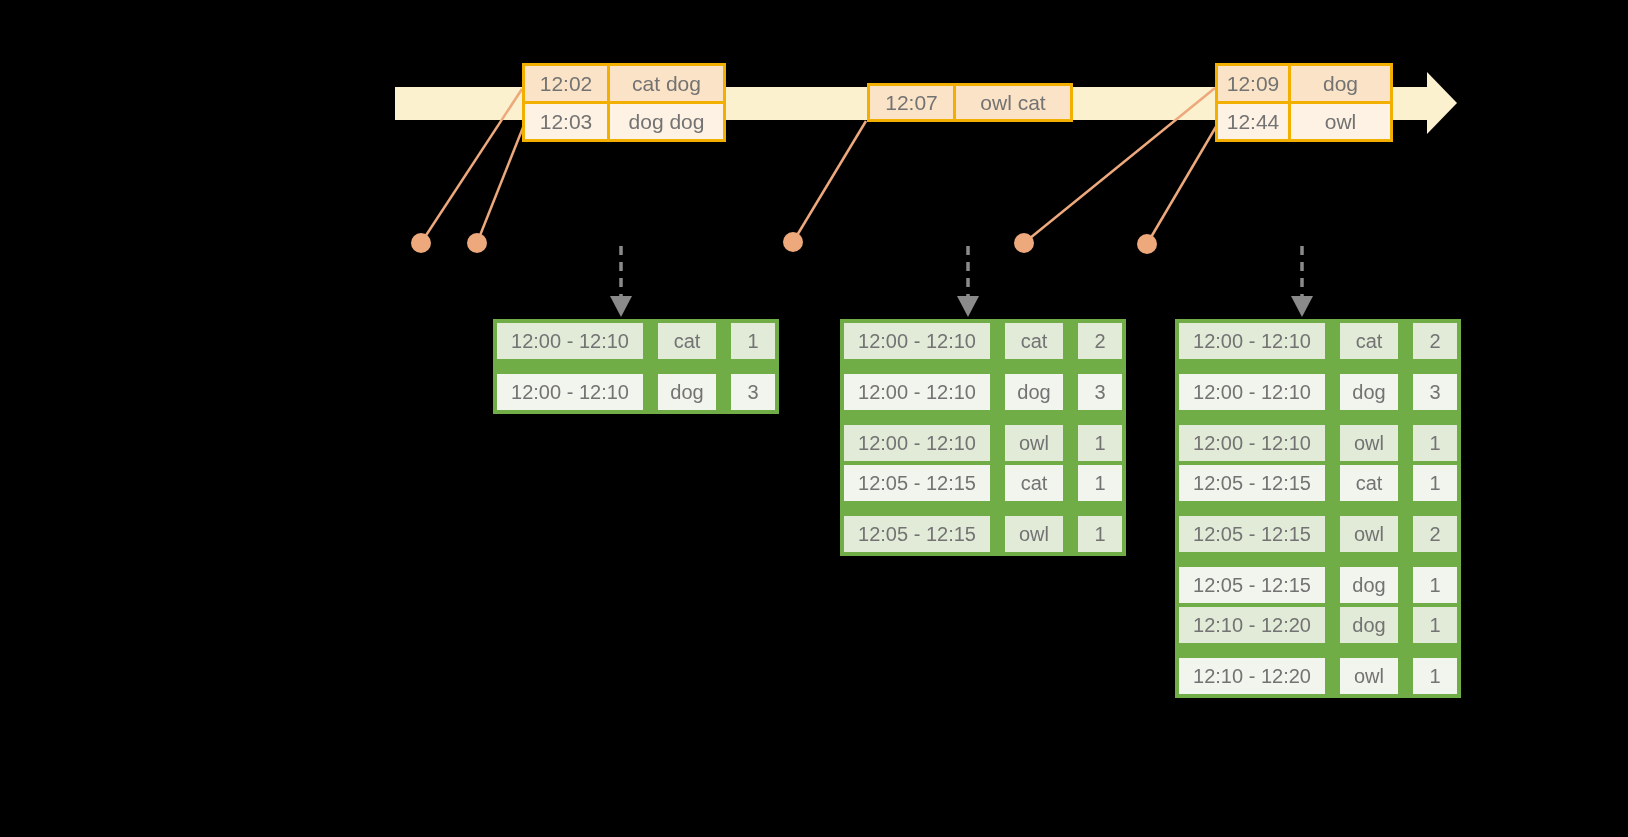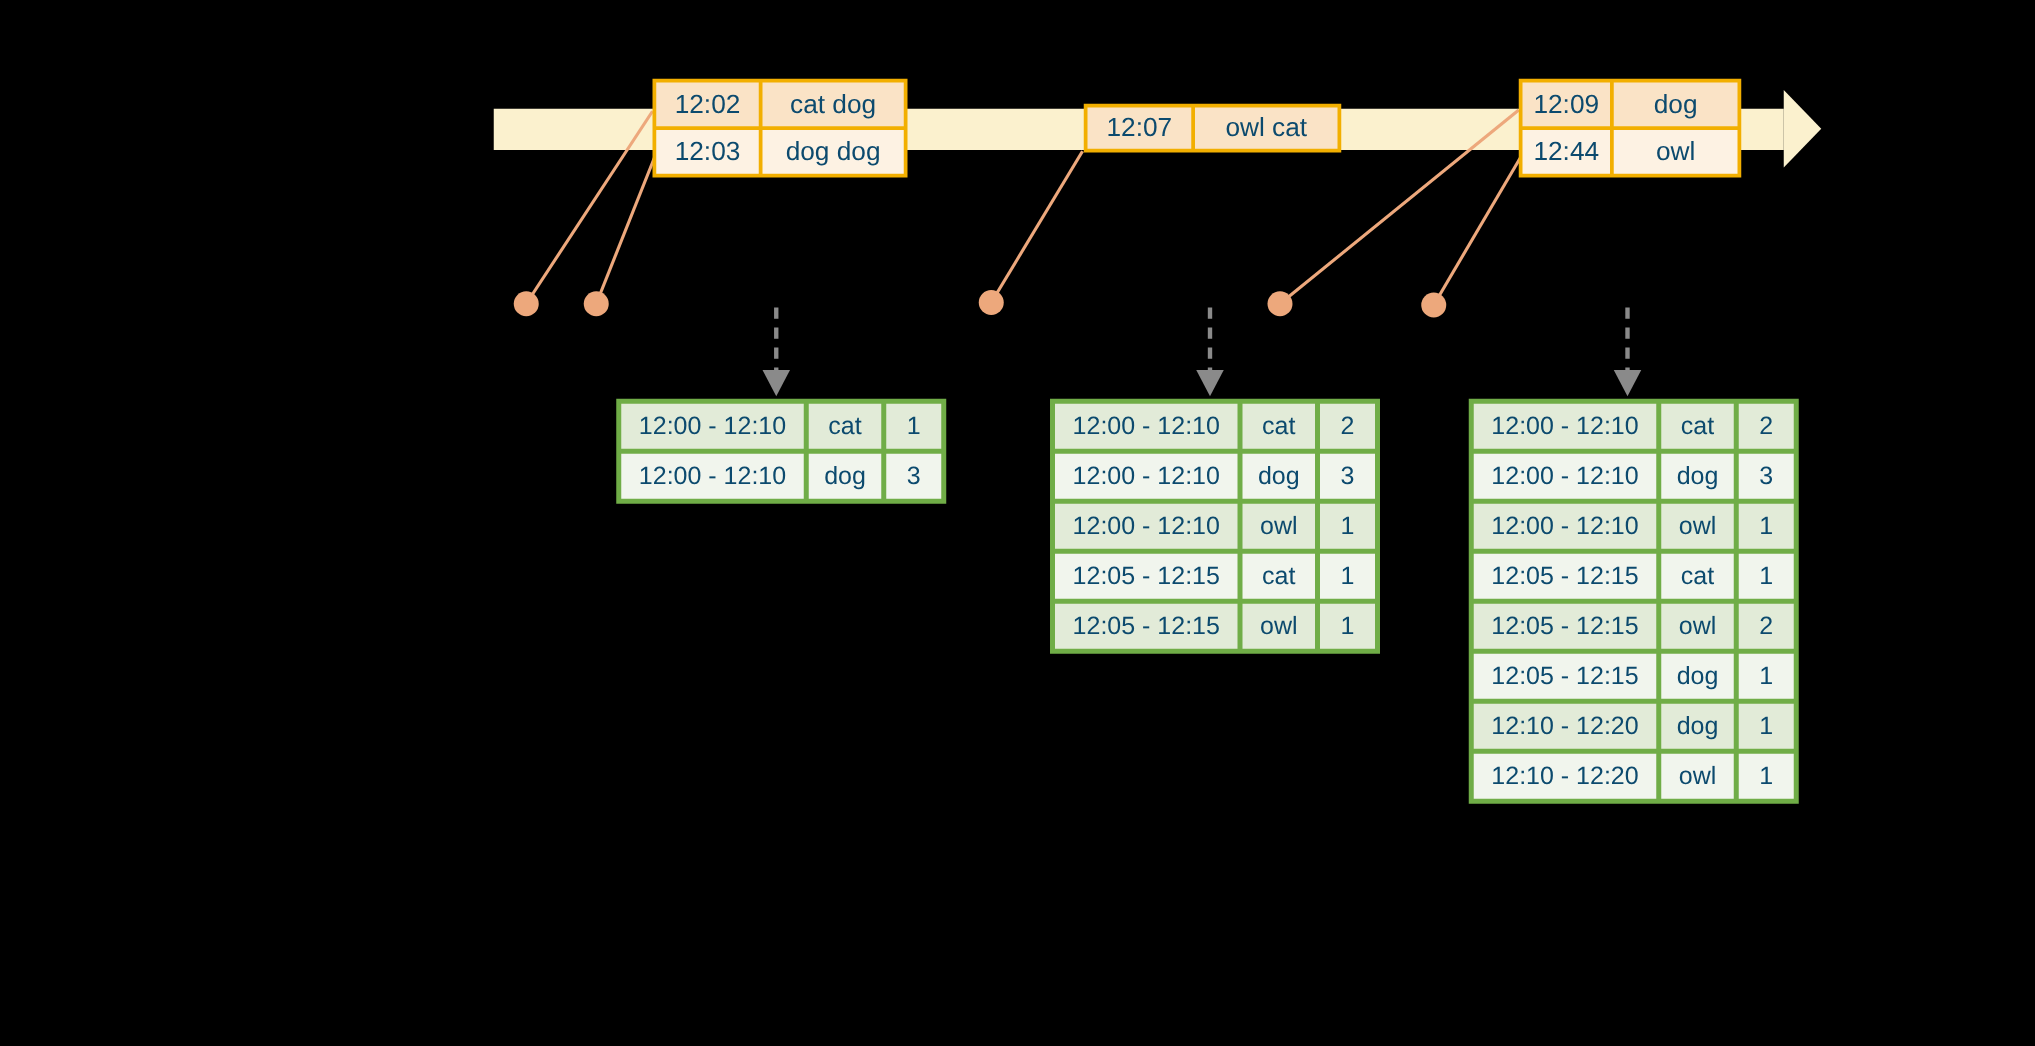--- a/index.html
+++ b/index.html
@@ -1,17 +1,17 @@
 <!DOCTYPE html>
 <html><head>
 <meta charset="utf-8">
 <style>
   html,body{margin:0;padding:0;background:#000;}
   .canvas{position:relative;width:1628px;height:837px;background:#000;overflow:hidden;
-          font-family:"Liberation Sans","DejaVu Sans",sans-serif;color:#0c4a6e;}
+          font-family:"Liberation Sans","DejaVu Sans",sans-serif;color:#737373;}
 
   
   .band{position:absolute;left:395px;top:87px;width:1032px;height:33px;background:#FBF1CE;z-index:1;}
   .band-head{position:absolute;left:1427px;top:72px;width:0;height:0;z-index:1;
              border-top:31px solid transparent;border-bottom:31px solid transparent;
              border-left:30px solid #FBF1CE;}
 
   
   svg.overlay{position:absolute;left:0;top:0;z-index:2;}
 
@@ -23,21 +23,21 @@
   .ecell{display:flex;align-items:center;justify-content:center;font-size:21px;}
   .e-r1{background:#FAE3C6;}
   .e-r2{background:#FDF2E3;}
 
   
   .gtable{position:absolute;z-index:3;background:#70AD47;padding:4px;
           display:flex;flex-direction:column;gap:4px;}
   .gt1{left:493px;top:319px;}
   .gt2{left:840px;top:319px;}
   .gt3{left:1175px;top:319px;}
-  .ggroup{display:grid;grid-template-columns:146px 58px 44px;gap:4px;grid-auto-rows:36px;}
+  .ggroup{display:grid;grid-template-columns:146px 58px 44px;gap:15px;grid-auto-rows:36px;}
   .gcell{display:flex;align-items:center;justify-content:center;font-size:20px;}
   .g-odd{background:#E2EBD8;}
   .g-even{background:#F1F5ED;}
 </style>
 </head>
 <body>
 
 <div class="canvas">
 
   <div class="band"></div>

